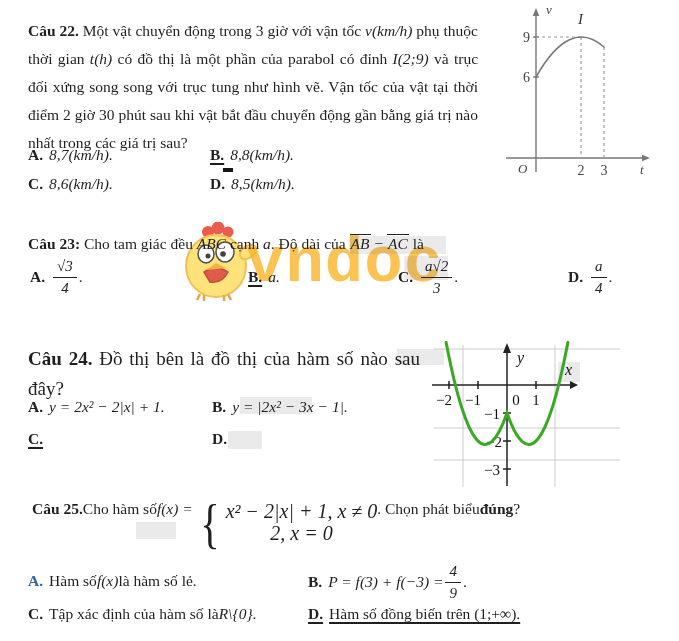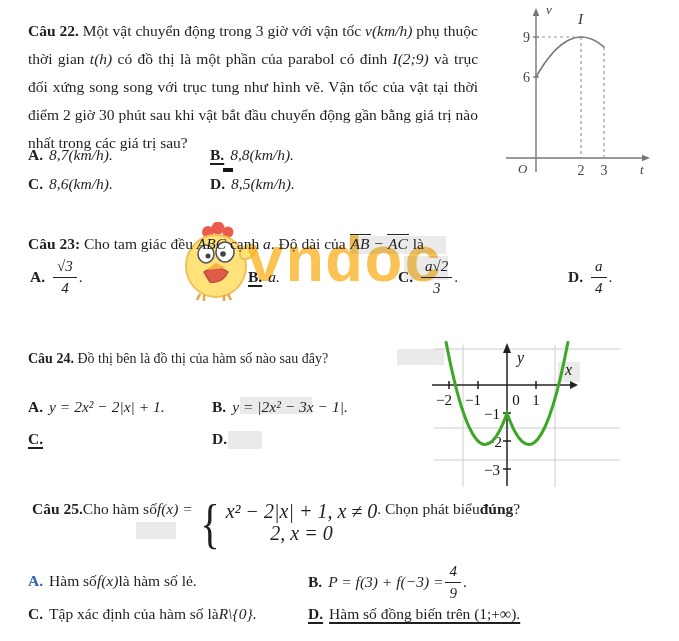--- a/index.html
+++ b/index.html
@@ -4,21 +4,21 @@
 <style>
   html,body{margin:0;padding:0;background:#fff;}
   .page{position:relative;width:679px;height:641px;background:#ffffff;overflow:hidden;
         font-family:"Liberation Serif",serif;color:#1f1f1f;}
   .abs{position:absolute;}
   .z1{z-index:2;}
   .b{font-weight:bold;}
   .it{font-style:italic;}
   .ul{text-decoration:underline;text-decoration-thickness:1.5px;text-underline-offset:3px;}
   .para{text-align:justify;font-size:15.5px;line-height:28px;}
-  .para24{text-align:justify;font-size:14px;line-height:30px;}
+  .para24{text-align:justify;font-size:19px;line-height:30px;}
   .opt{position:absolute;font-size:15.5px;white-space:nowrap;display:flex;align-items:center;z-index:2;}
   .ol{font-weight:bold;margin-right:6px;}
   .frac{display:inline-flex;flex-direction:column;align-items:center;font-style:italic;
         font-size:15px;line-height:1;margin:0 2px;}
   .frac .num{border-bottom:1.3px solid #222;padding:1px 4px 3px;}
   .frac .den{padding:3px 2px 0;}
   .vec{font-style:italic;display:inline-block;border-top:1.4px solid #222;line-height:1.15;padding:0 1px;}
   .wm-text{position:absolute;left:246px;top:232px;z-index:1;font-family:Liberation Mono, monospace;
            font-weight:bold;font-size:64px;line-height:1;letter-spacing:1px;
            color:rgba(249,178,35,0.78);}

